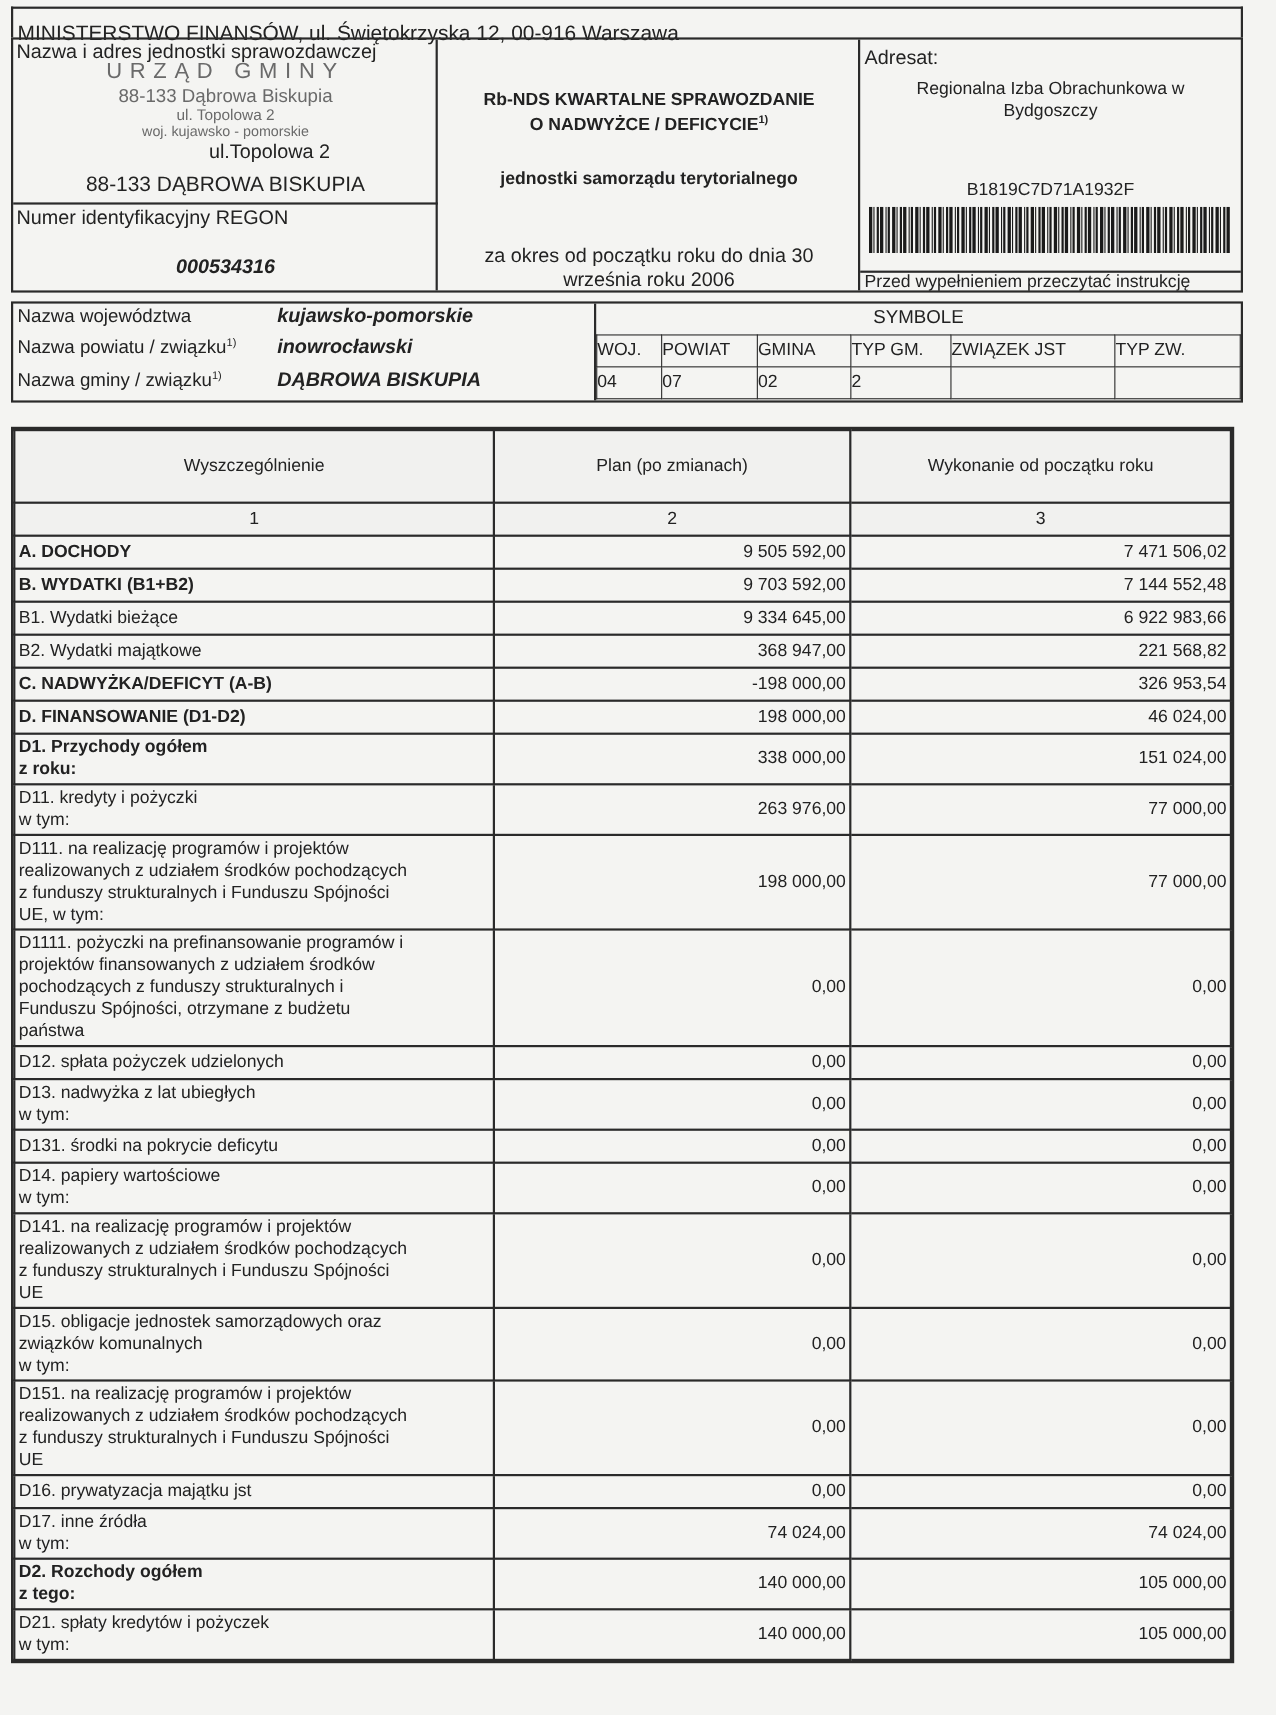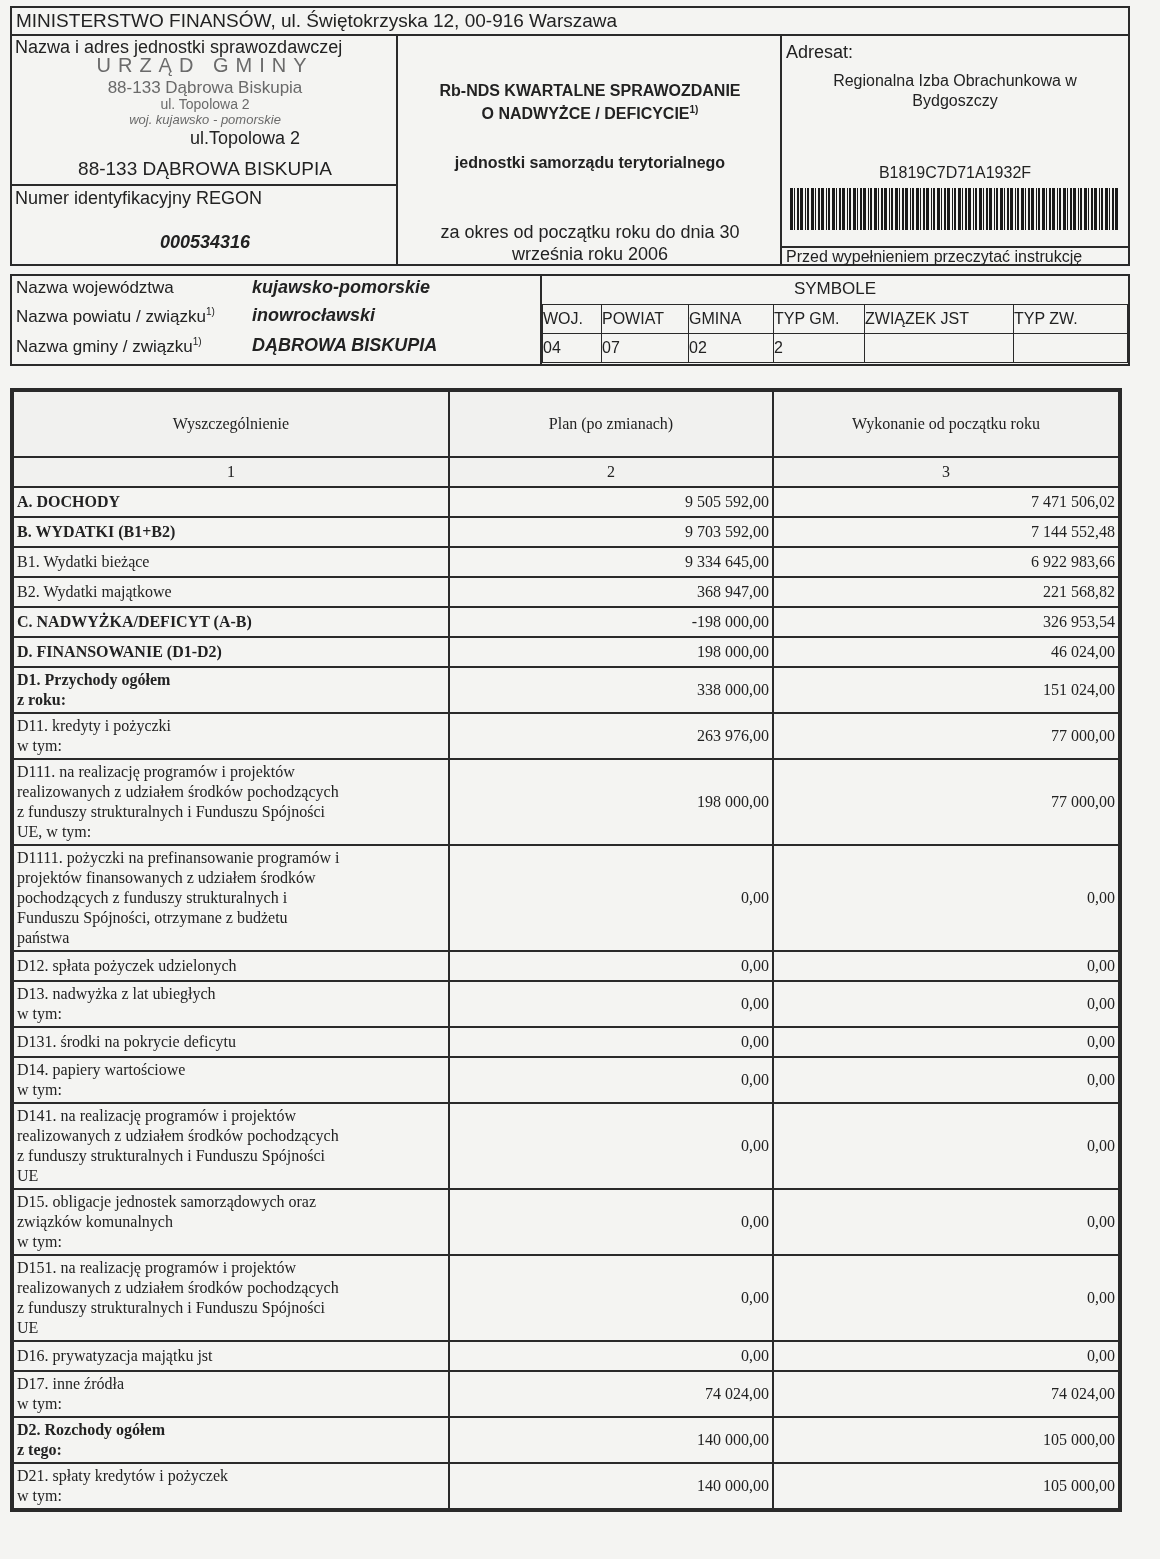--- a/index.html
+++ b/index.html
@@ -1,56 +1,56 @@
 <!DOCTYPE html>
 <html><head>
 <meta charset="utf-8">
 <style>
   html, body { margin:0; padding:0; }
   body { width:1160px; height:1559px; background:#f4f4f2; font-family:"Liberation Sans", sans-serif; color:#222; position:relative; overflow:hidden; }
   .abs { position:absolute; box-sizing:border-box; }
-  .ministry { left:10px; top:6px; width:1120px; height:28px; border:2px solid #2a2a2a; border-bottom:none; font-size:19px; padding:2px 4px; }
+  .ministry { left:10px; top:6px; width:1120px; height:28px; border:2px solid #2a2a2a; border-bottom:none; font-size:19px; padding:12px 4px; }
   .hdr { left:10px; top:34px; width:1120px; height:232px; border:2px solid #2a2a2a; }
   .c1 { left:0; top:0; width:386px; height:100%; border-right:2px solid #2a2a2a; }
   .c2 { left:386px; top:0; width:384px; height:100%; border-right:2px solid #2a2a2a; }
   .c3 { left:770px; top:0; width:346px; height:100%; }
   .lbl { font-size:18px; }
   .stamp { color:#6a6a6a; text-align:center; }
   .center { text-align:center; }
   .bold { font-weight:bold; }
   .ital { font-style:italic; }
   .hline { height:0; border-top:2px solid #2a2a2a; }
   .barcode { height:42px; }
   .meta { left:10px; top:274px; width:1120px; height:92px; border:2px solid #2a2a2a; }
   .meta .row { position:absolute; left:4px; font-size:17px; }
   .meta .val { position:absolute; left:240px; font-size:18px; font-weight:bold; font-style:italic; }
   .sym { left:528px; top:0; width:588px; height:100%; border-left:2px solid #2a2a2a; }
   .symtbl { position:absolute; left:0; top:28px; width:100%; border-collapse:collapse; font-size:16px; }
   .symtbl td { border:1px solid #2a2a2a; text-align:left; height:28px; padding:0; }
   .main { left:10px; top:388px; width:1112px; border:2px solid #2a2a2a; }
-  table.data { width:100%; border-collapse:collapse; table-layout:fixed;font-family:Liberation Serif, serif; }
+  table.data { width:100%; border-collapse:collapse; table-layout:fixed; }
   table.data td { border:2px solid #2a2a2a; padding:0 3px; vertical-align:middle; font-size:16px; line-height:20px; }
   table.data td.num { text-align:right; font-size:16px; }
   table.data td.desc { white-space:pre-line; }
   .th td { text-align:center; height:64px; background:#f1f1ef; font-size:16px; }
   .thn td { text-align:center; height:28px; font-size:11px; background:#f1f1ef; }
   sup { font-size:10px; }
 </style>
 </head>
 <body>
 
 <div class="abs ministry">MINISTERSTWO FINANSÓW, ul. Świętokrzyska 12, 00-916 Warszawa</div>
 
 <div class="abs hdr">
   <div class="abs c1">
     <div class="abs lbl" style="left:3px;top:1px;">Nazwa i adres jednostki sprawozdawczej</div>
     <div class="abs stamp" style="left:0;top:18px;width:386px;font-size:20px;letter-spacing:7px;">URZĄD GMINY</div>
     <div class="abs stamp" style="left:0;top:42px;width:386px;font-size:17px;">88-133 Dąbrowa Biskupia</div>
     <div class="abs stamp" style="left:0;top:60px;width:386px;font-size:14px;">ul. Topolowa 2</div>
-    <div class="abs stamp" style="left:0;top:76px;width:386px;font-size:13px;font-style:italic;">woj. kujawsko - pomorskie</div>
+    <div class="abs stamp" style="left:0;top:76px;width:386px;font-size:13px;">woj. kujawsko - pomorskie</div>
     <div class="abs center" style="left:40px;top:92px;width:386px;font-size:18px;">ul.Topolowa 2</div>
     <div class="abs center" style="left:0;top:122px;width:386px;font-size:19px;">88-133 DĄBROWA BISKUPIA</div>
     <div class="abs hline" style="left:0;top:148px;width:386px;"></div>
     <div class="abs lbl" style="left:3px;top:152px;">Numer identyfikacyjny REGON</div>
     <div class="abs center bold ital" style="left:0;top:196px;width:386px;font-size:18px;">000534316</div>
   </div>
   <div class="abs c2">
     <div class="abs center bold" style="left:0;top:46px;width:384px;font-size:16px;">Rb-NDS  KWARTALNE  SPRAWOZDANIE</div>
     <div class="abs center bold" style="left:0;top:68px;width:384px;font-size:16px;">
       <span>O NADWYŻCE / DEFICYCIE</span><sup>1)</sup>

